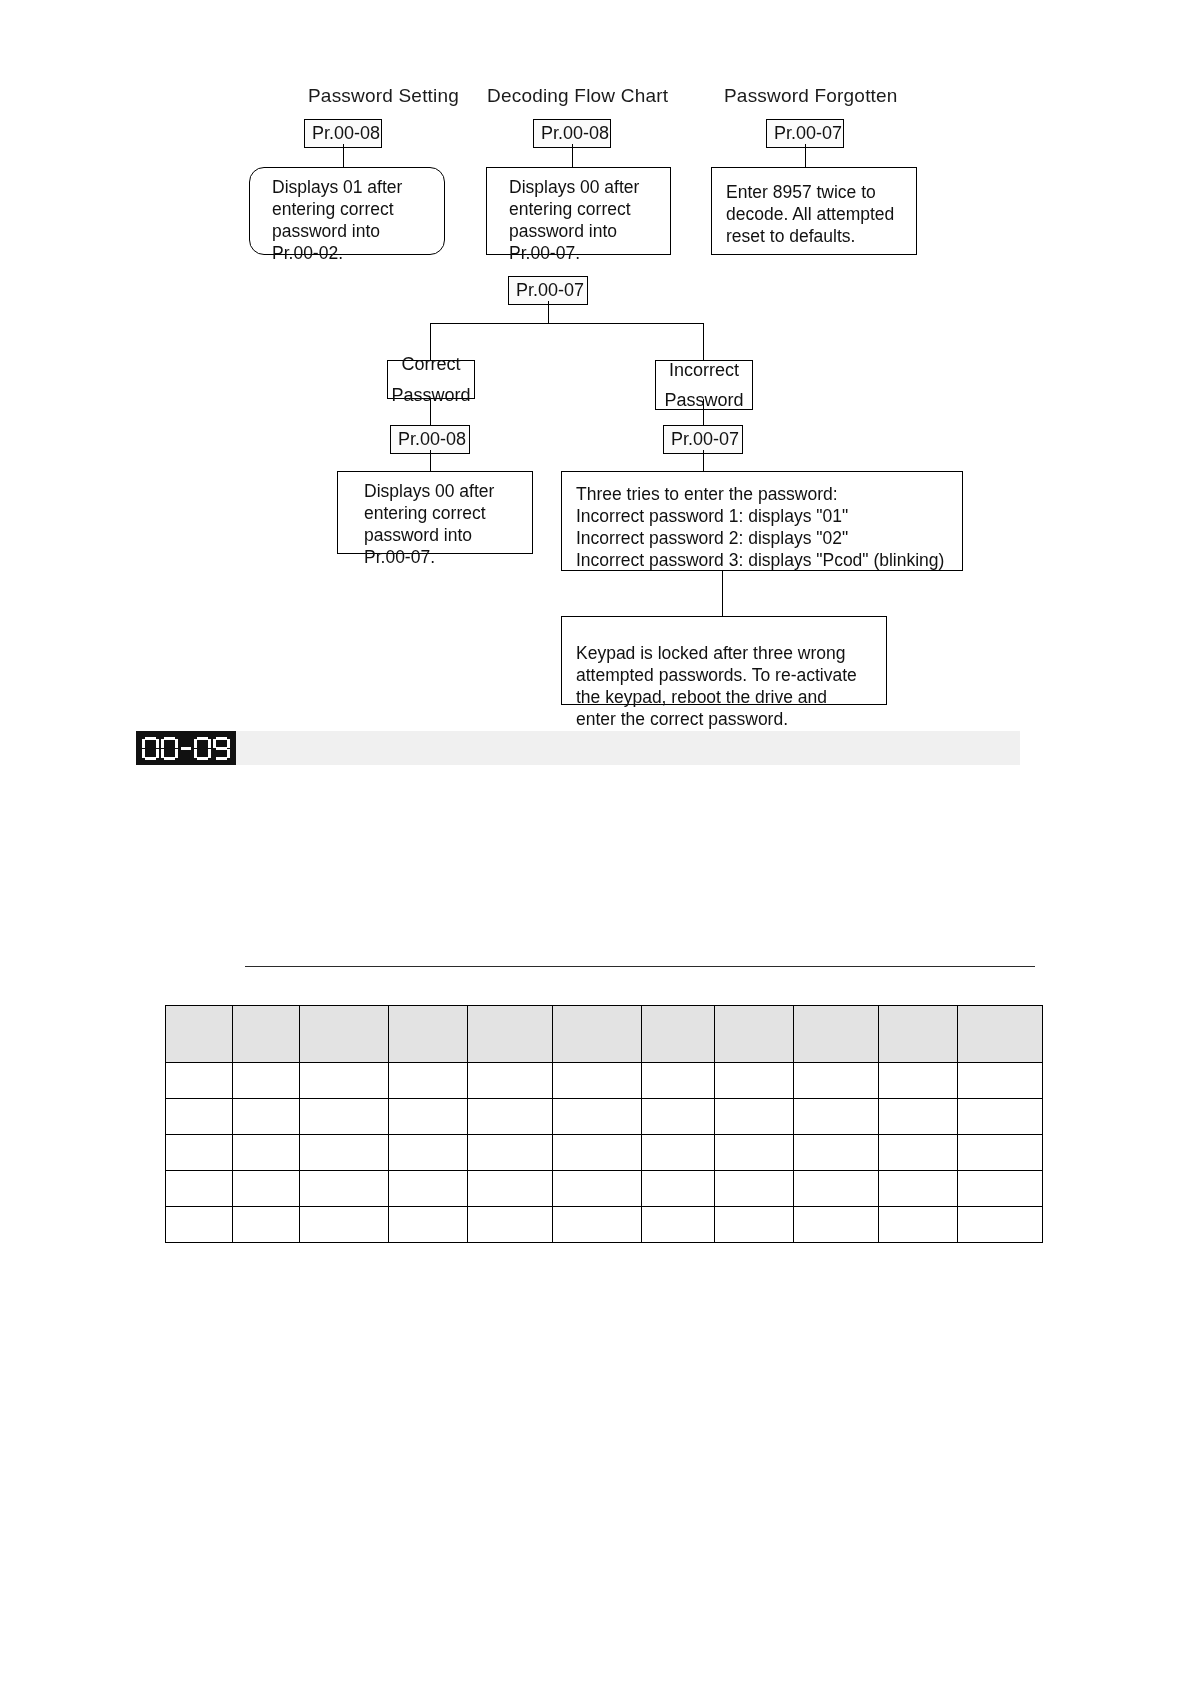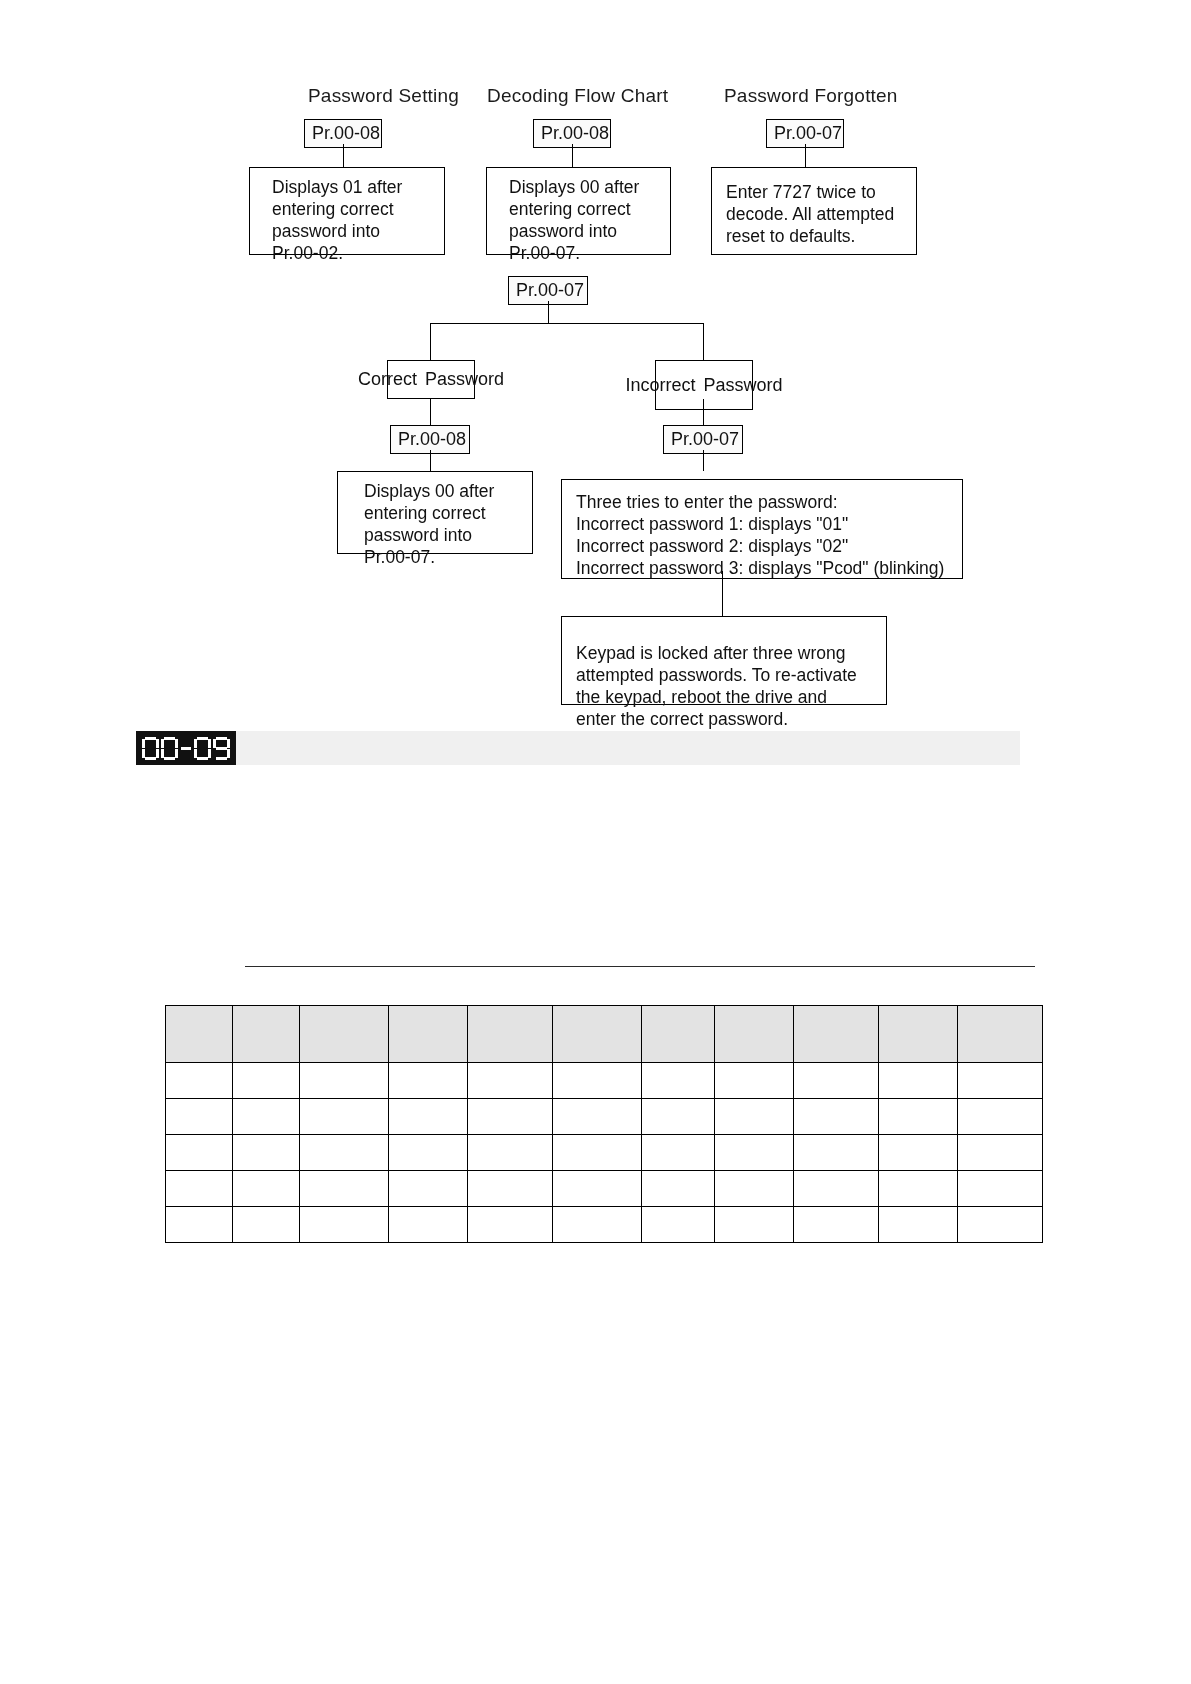--- a/index.html
+++ b/index.html
@@ -65,21 +65,21 @@
 
   .small-box {
     position: absolute;
     border: 1.6px solid #000;
     background: #ffffff;
     box-sizing: border-box;
     font-size: 18px;
     line-height: 1.25;
     text-align: center;
     display: flex;
-    flex-direction: row;
+    flex-direction: column;
     align-items: center;
     justify-content: center;
     color: #111;
     gap: 8px;
   }
 
   .line-v {
     position: absolute;
     width: 0;
     border-left: 1.6px solid #000;
@@ -200,36 +200,36 @@
     <div class="col-title" style="left:724px; top:85px;">Password Forgotten</div>
 
     <div class="pr-chip" style="left:304px; top:119px; width:78px;">Pr.00-08</div>
     <div class="pr-chip" style="left:533px; top:119px; width:78px;">Pr.00-08</div>
     <div class="pr-chip" style="left:766px; top:119px; width:78px;">Pr.00-07</div>
 
     <div class="line-v" style="left:343px; top:144px; height:23px;"></div>
     <div class="line-v" style="left:572px; top:144px; height:23px;"></div>
     <div class="line-v" style="left:805px; top:144px; height:23px;"></div>
 
-    <div class="note-box" style="left:249px; top:167px; width:196px; height:88px;">
+    <div class="note-box" style="left:249px; top:167px; width:196px; height:88px;border-radius:15px;">
       <div>Displays 01 after</div>
       <div>entering correct</div>
       <div>password into</div>
       <div>Pr.00-02.</div>
     </div>
 
     <div class="note-box" style="left:486px; top:167px; width:185px; height:88px;">
       <div>Displays 00 after</div>
       <div>entering correct</div>
       <div>password into</div>
       <div>Pr.00-07.</div>
     </div>
 
     <div class="note-box pad-left-sm" style="left:711px; top:167px; width:206px; height:88px; padding-top:14px;">
-      <div>Enter 7727 twice to</div>
+      <div>Enter 8957 twice to</div>
       <div>decode. All attempted</div>
       <div>reset to defaults.</div>
     </div>
 
     <div class="pr-chip" style="left:508px; top:276px; width:80px;">Pr.00-07</div>
 
     <div class="line-v" style="left:548px; top:301px; height:22px;"></div>
     <div class="line-h" style="left:430px; top:323px; width:274px;"></div>
     <div class="line-v" style="left:430px; top:323px; height:37px;"></div>
     <div class="line-v" style="left:703px; top:323px; height:37px;"></div>
@@ -252,21 +252,21 @@
     <div class="line-v" style="left:430px; top:450px; height:21px;"></div>
     <div class="line-v" style="left:703px; top:450px; height:21px;"></div>
 
     <div class="note-box" style="left:337px; top:471px; width:196px; height:83px; padding-left:26px;">
       <div>Displays 00 after</div>
       <div>entering correct</div>
       <div>password into</div>
       <div>Pr.00-07.</div>
     </div>
 
-    <div class="note-box pad-left-sm" style="left:561px; top:471px; width:402px; height:100px; padding-top:12px;margin-top:8px;">
+    <div class="note-box pad-left-sm" style="left:561px; top:471px; width:402px; height:100px; padding-top:12px;">
       <div>Three tries to enter the password:</div>
       <div>Incorrect password 1: displays "01"</div>
       <div>Incorrect password 2: displays "02"</div>
       <div>Incorrect password 3: displays "Pcod" (blinking)</div>
     </div>
 
     <div class="line-v" style="left:722px; top:571px; height:45px;"></div>
 
     <div class="note-box pad-left-sm" style="left:561px; top:616px; width:326px; height:89px; padding-top:26px;">
       <div>Keypad is locked after three wrong</div>

